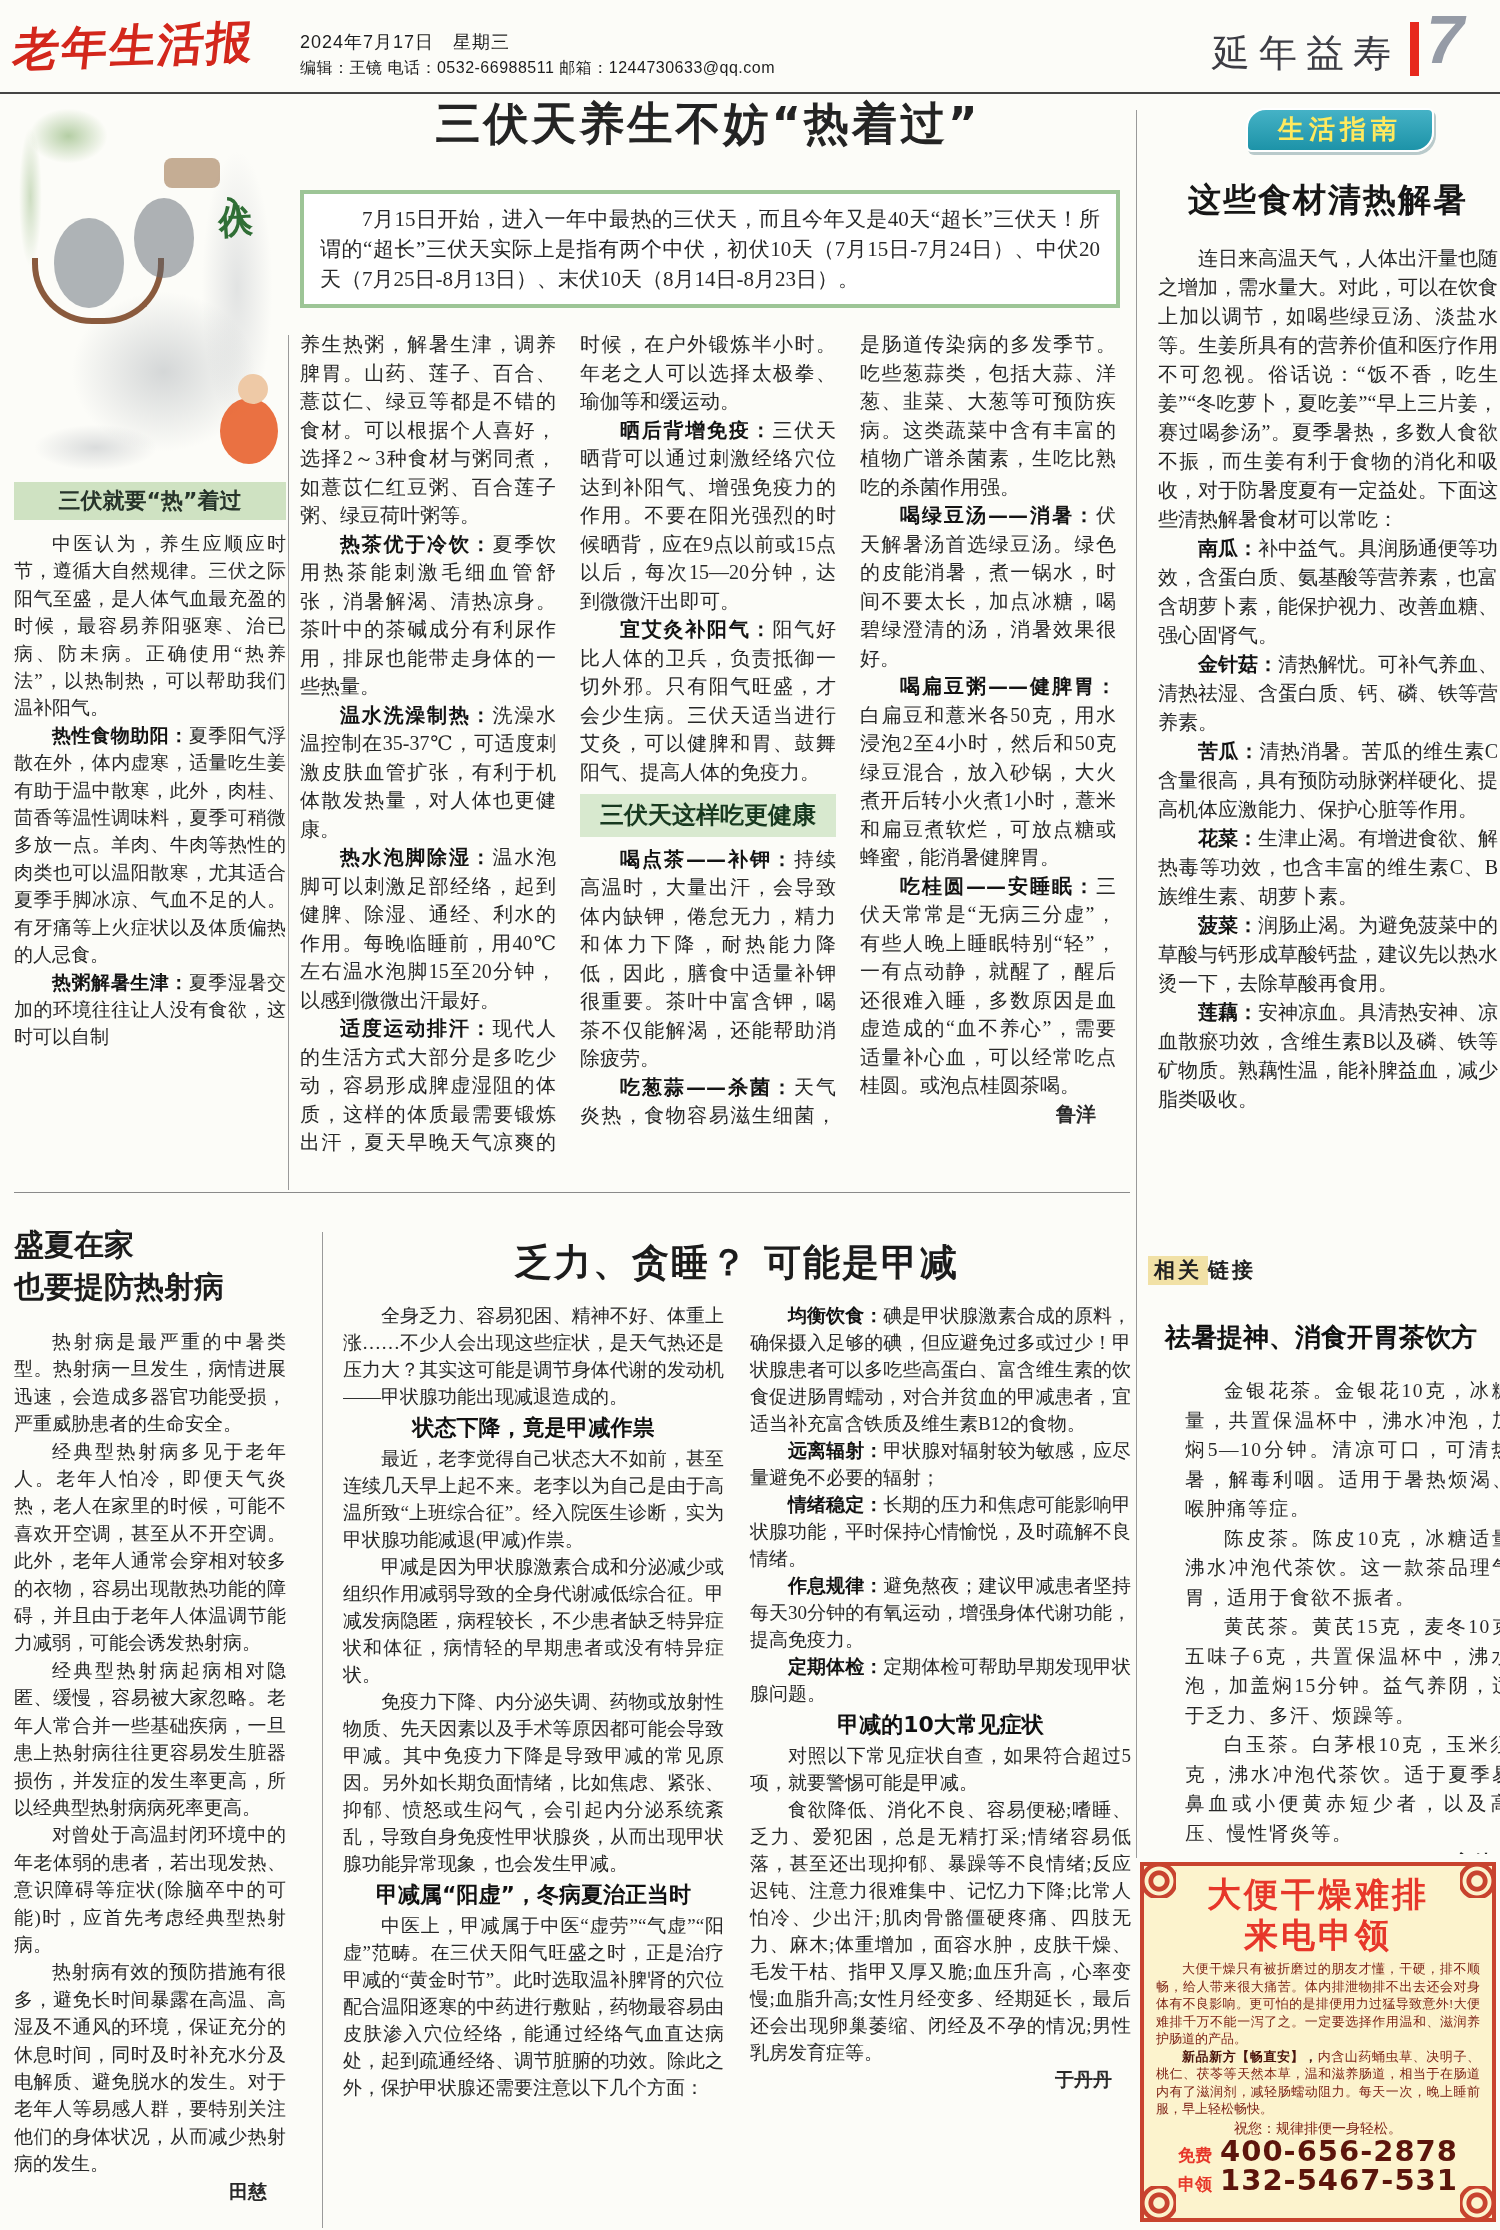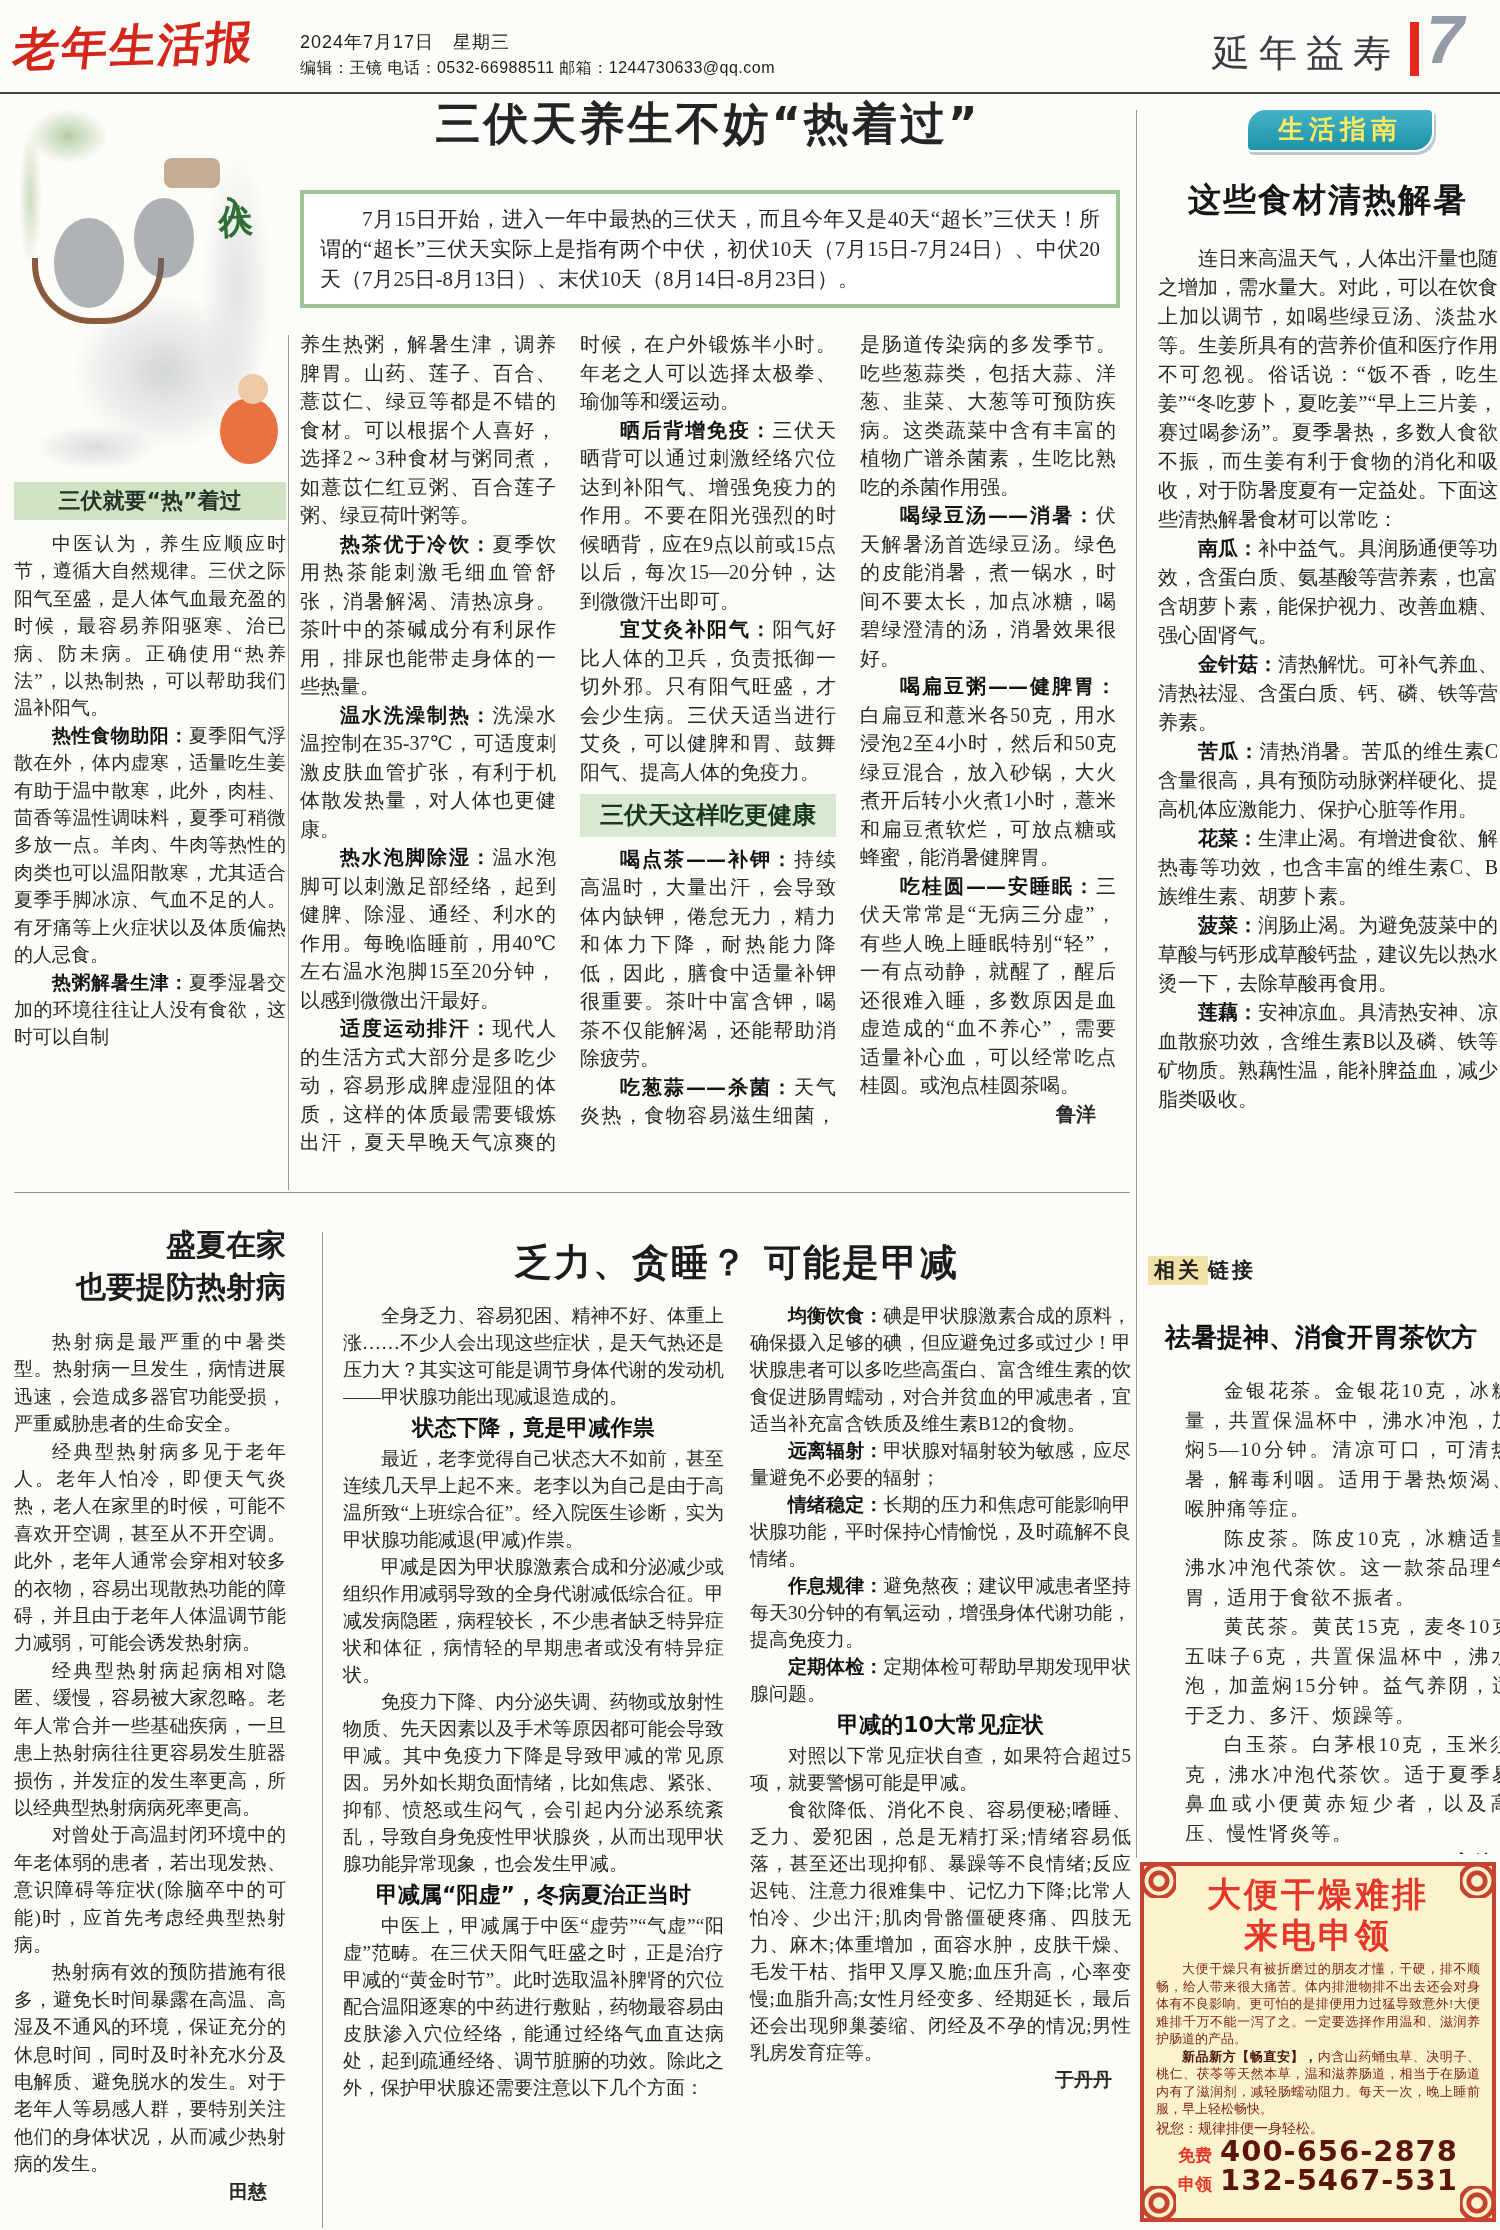--- a/index.html
+++ b/index.html
@@ -43,21 +43,21 @@
   .topflow{left:300px;top:330px;width:816px;height:860px;column-count:3;column-gap:24px;
     font-size:20px;line-height:28.5px;text-align:justify;overflow:hidden;}
   
   .badge{left:1246px;top:108px;width:184px;height:40px;border-radius:20px 6px 20px 6px;
     background:linear-gradient(180deg,#45b2c6,#1d93a8);border:2px solid #fff;box-shadow:2px 3px 0 rgba(60,110,120,.35);
     text-align:center;line-height:38px;font-family:"DejaVu Sans",sans-serif;font-weight:bold;font-size:26px;color:#ffe95e;letter-spacing:5px;}
   .sbtitle{left:1158px;top:178px;width:340px;text-align:center;font-family:"DejaVu Sans",sans-serif;font-weight:bold;
     font-size:33px;color:#161616;letter-spacing:2px;}
   .sbflow{left:1158px;top:244px;width:340px;height:988px;font-size:20px;line-height:29px;text-align:justify;overflow:hidden;}
   
-  .heattitle{left:14px;top:1224px;width:272px;text-align:right;font-family:"DejaVu Sans",sans-serif;font-weight:bold;
+  .heattitle{left:14px;top:1224px;width:272px;text-align:left;font-family:"DejaVu Sans",sans-serif;font-weight:bold;
     font-size:30px;line-height:42px;color:#1c1c1c;}
   .heatflow{left:14px;top:1328px;width:272px;height:895px;font-size:19px;line-height:27.4px;text-align:justify;overflow:hidden;}
   
   .thytitle{left:343px;top:1238px;width:788px;text-align:center;font-family:"DejaVu Sans",sans-serif;font-weight:bold;
     font-size:37px;color:#1c1c1c;letter-spacing:2px;}
   .thyflow{left:343px;top:1302px;width:788px;height:926px;column-count:2;column-gap:26px;
     font-size:19px;line-height:27px;text-align:justify;overflow:hidden;}
   
   .rellabel{left:1148px;top:1256px;font-family:"DejaVu Sans",sans-serif;font-weight:bold;font-size:21px;color:#222;letter-spacing:3px;}
   .rellabel .hi{background:#f1e1a6;padding:2px 6px 3px;}
@@ -79,21 +79,21 @@
   
   .p{margin:0;text-indent:2em;}
   .noind{margin:0;text-indent:0;}
   .lead{font-family:"DejaVu Sans",sans-serif;font-weight:bold;color:#141414;}
   .author{margin:0;text-align:right;font-family:"DejaVu Sans",sans-serif;font-weight:bold;padding-right:1em;}
   .greenbox{background:#d8e9cf;text-align:center;font-family:"DejaVu Sans",sans-serif;font-weight:bold;
     font-size:24px;color:#17381f;padding:7px 0;margin:8px 0;break-inside:avoid;}
   .h-sub{margin:4px 0;text-align:center;text-indent:0;font-family:"DejaVu Sans",sans-serif;font-weight:bold;
     font-size:22px;color:#111;break-inside:avoid;}
   .adlead{font-weight:bold;color:#4a130b;}
-  .adbless{text-align:left;text-indent:0;margin:2px 0;font-size:14px;}
+  .adbless{text-align:center;text-indent:0;margin:2px 0;font-size:14px;}
 </style>
 </head>
 <body>
 
 <div id="page">
 
   <div>
     <div class="abs logo">老年生活报</div>
     <div class="abs dateline">2024年7月17日　星期三</div>
     <div class="abs infoline">编辑：王镜 电话：0532-66988511 邮箱：1244730633@qq.com</div>

